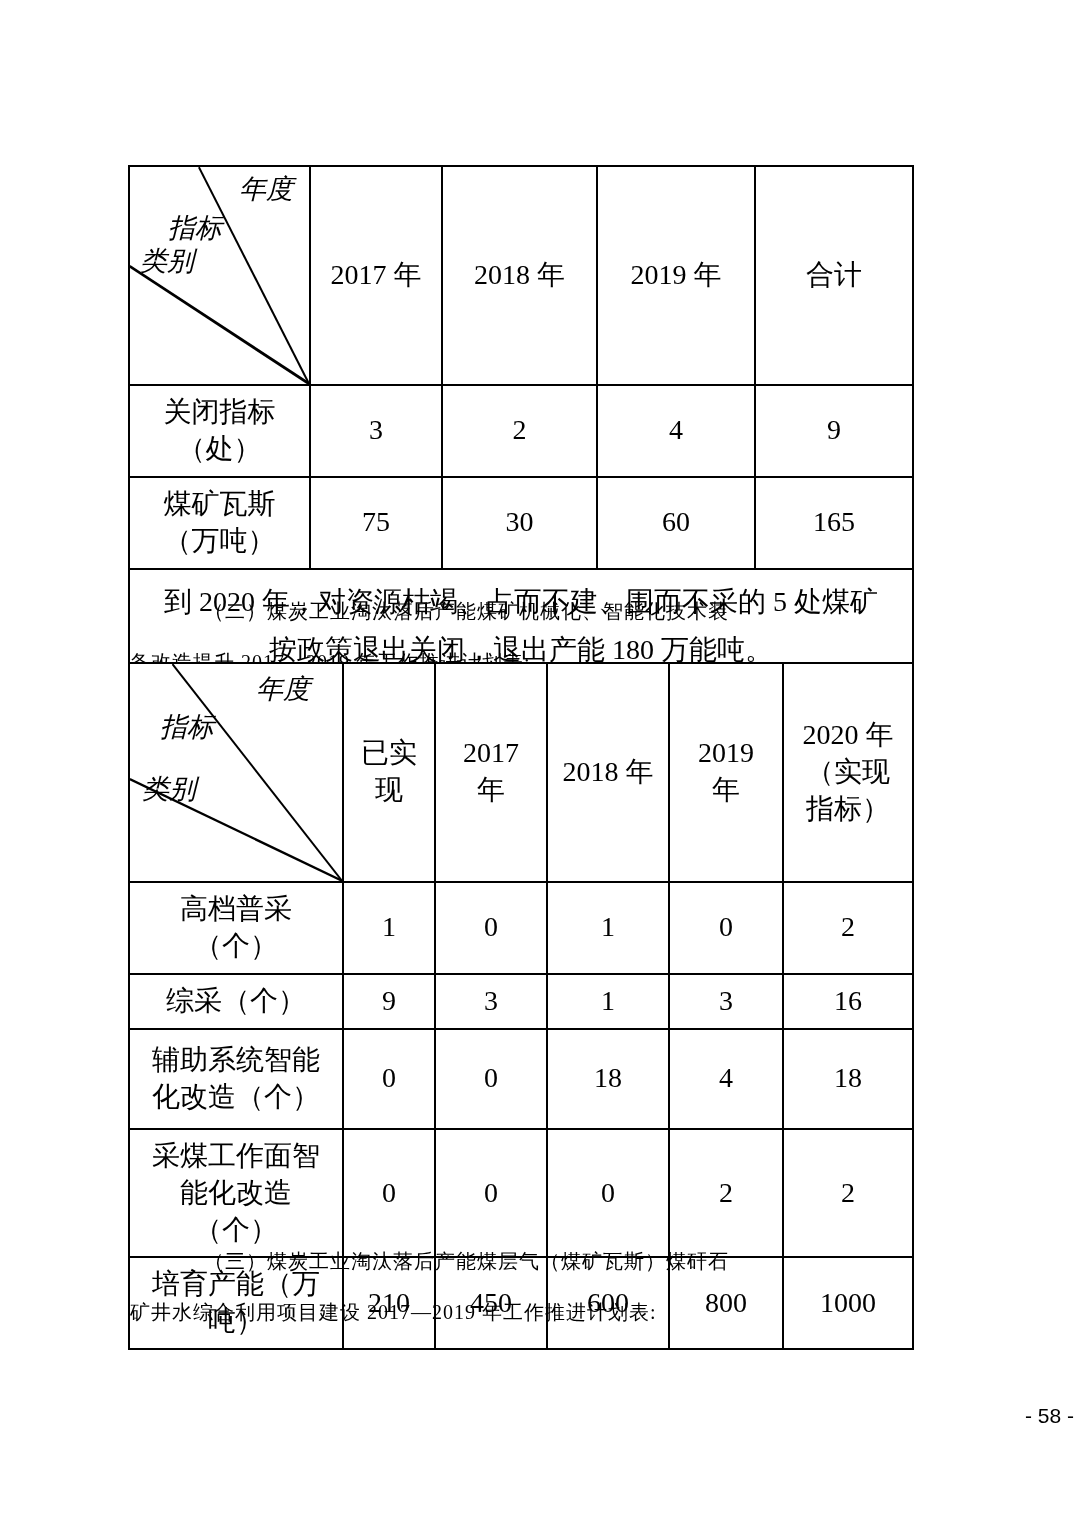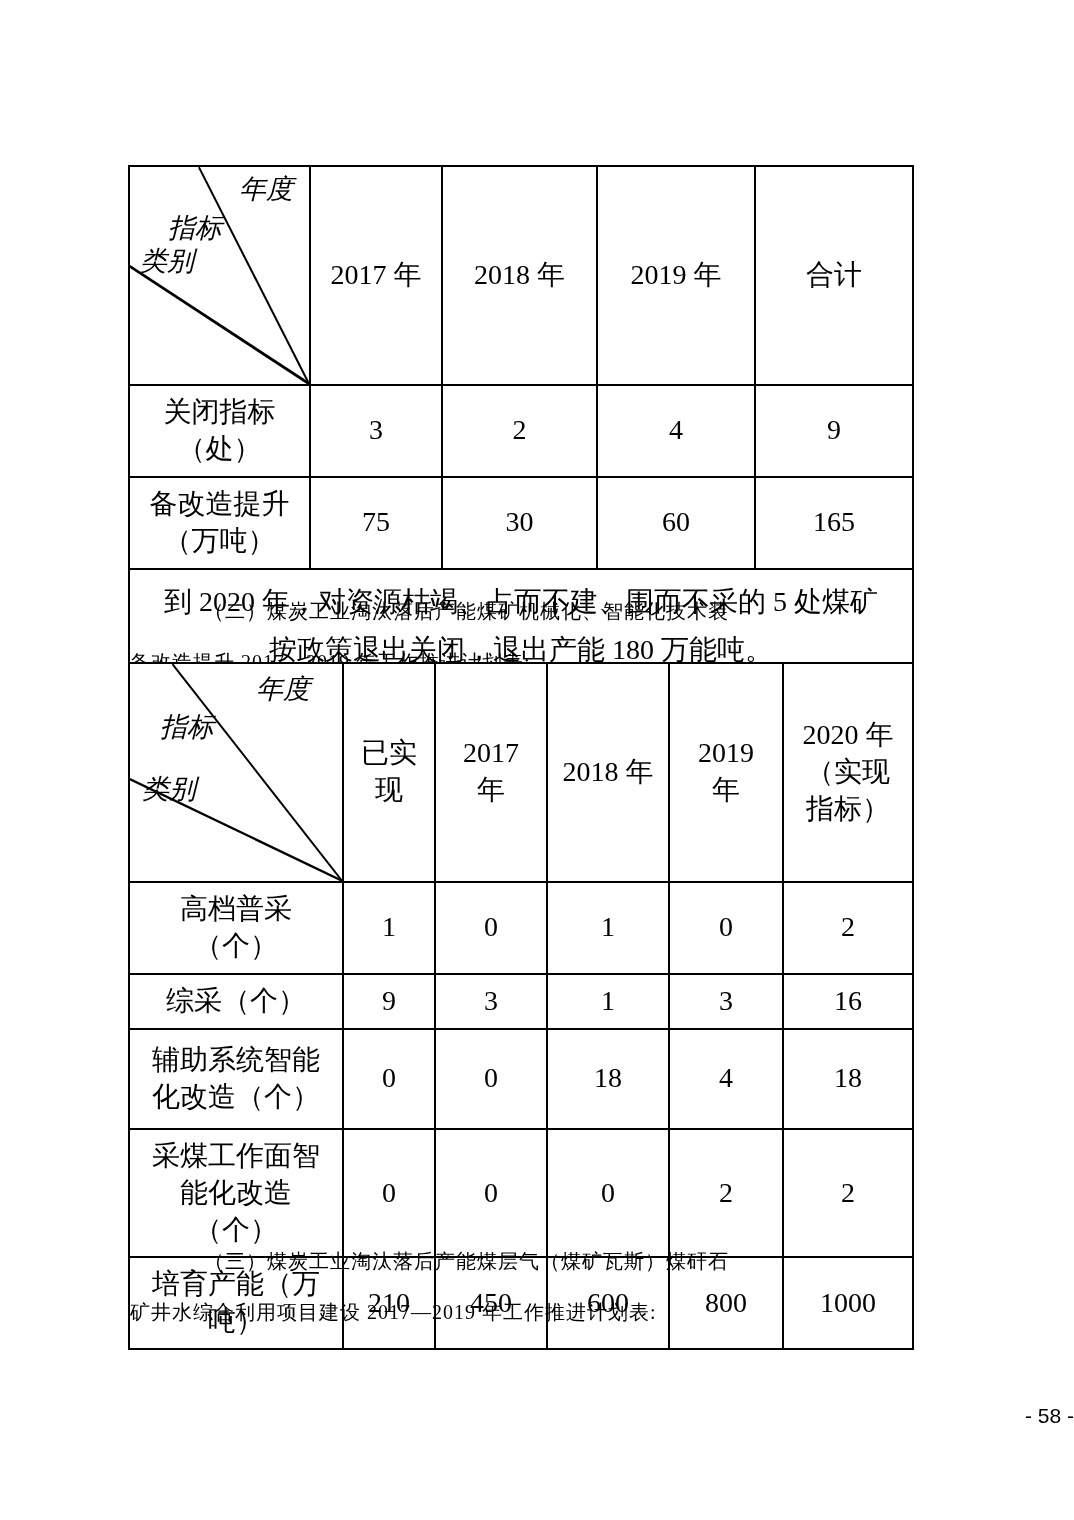--- a/index.html
+++ b/index.html
@@ -119,21 +119,21 @@
     </tr>
     <tr class="r-data1">
       <td>关闭指标
 （处）</td>
       <td>3</td>
       <td>2</td>
       <td>4</td>
       <td>9</td>
     </tr>
     <tr class="r-data2">
-      <td>备改造提升
+      <td>煤矿瓦斯
 （万吨）</td>
       <td>75</td>
       <td>30</td>
       <td>60</td>
       <td>165</td>
     </tr>
     <tr class="r-note">
       <td class="note-cell" colspan="5">到 2020 年，对资源枯竭、占而不建、围而不采的 5 处煤矿
 按政策退出关闭，退出产能 180 万能吨。</td>
     </tr>

